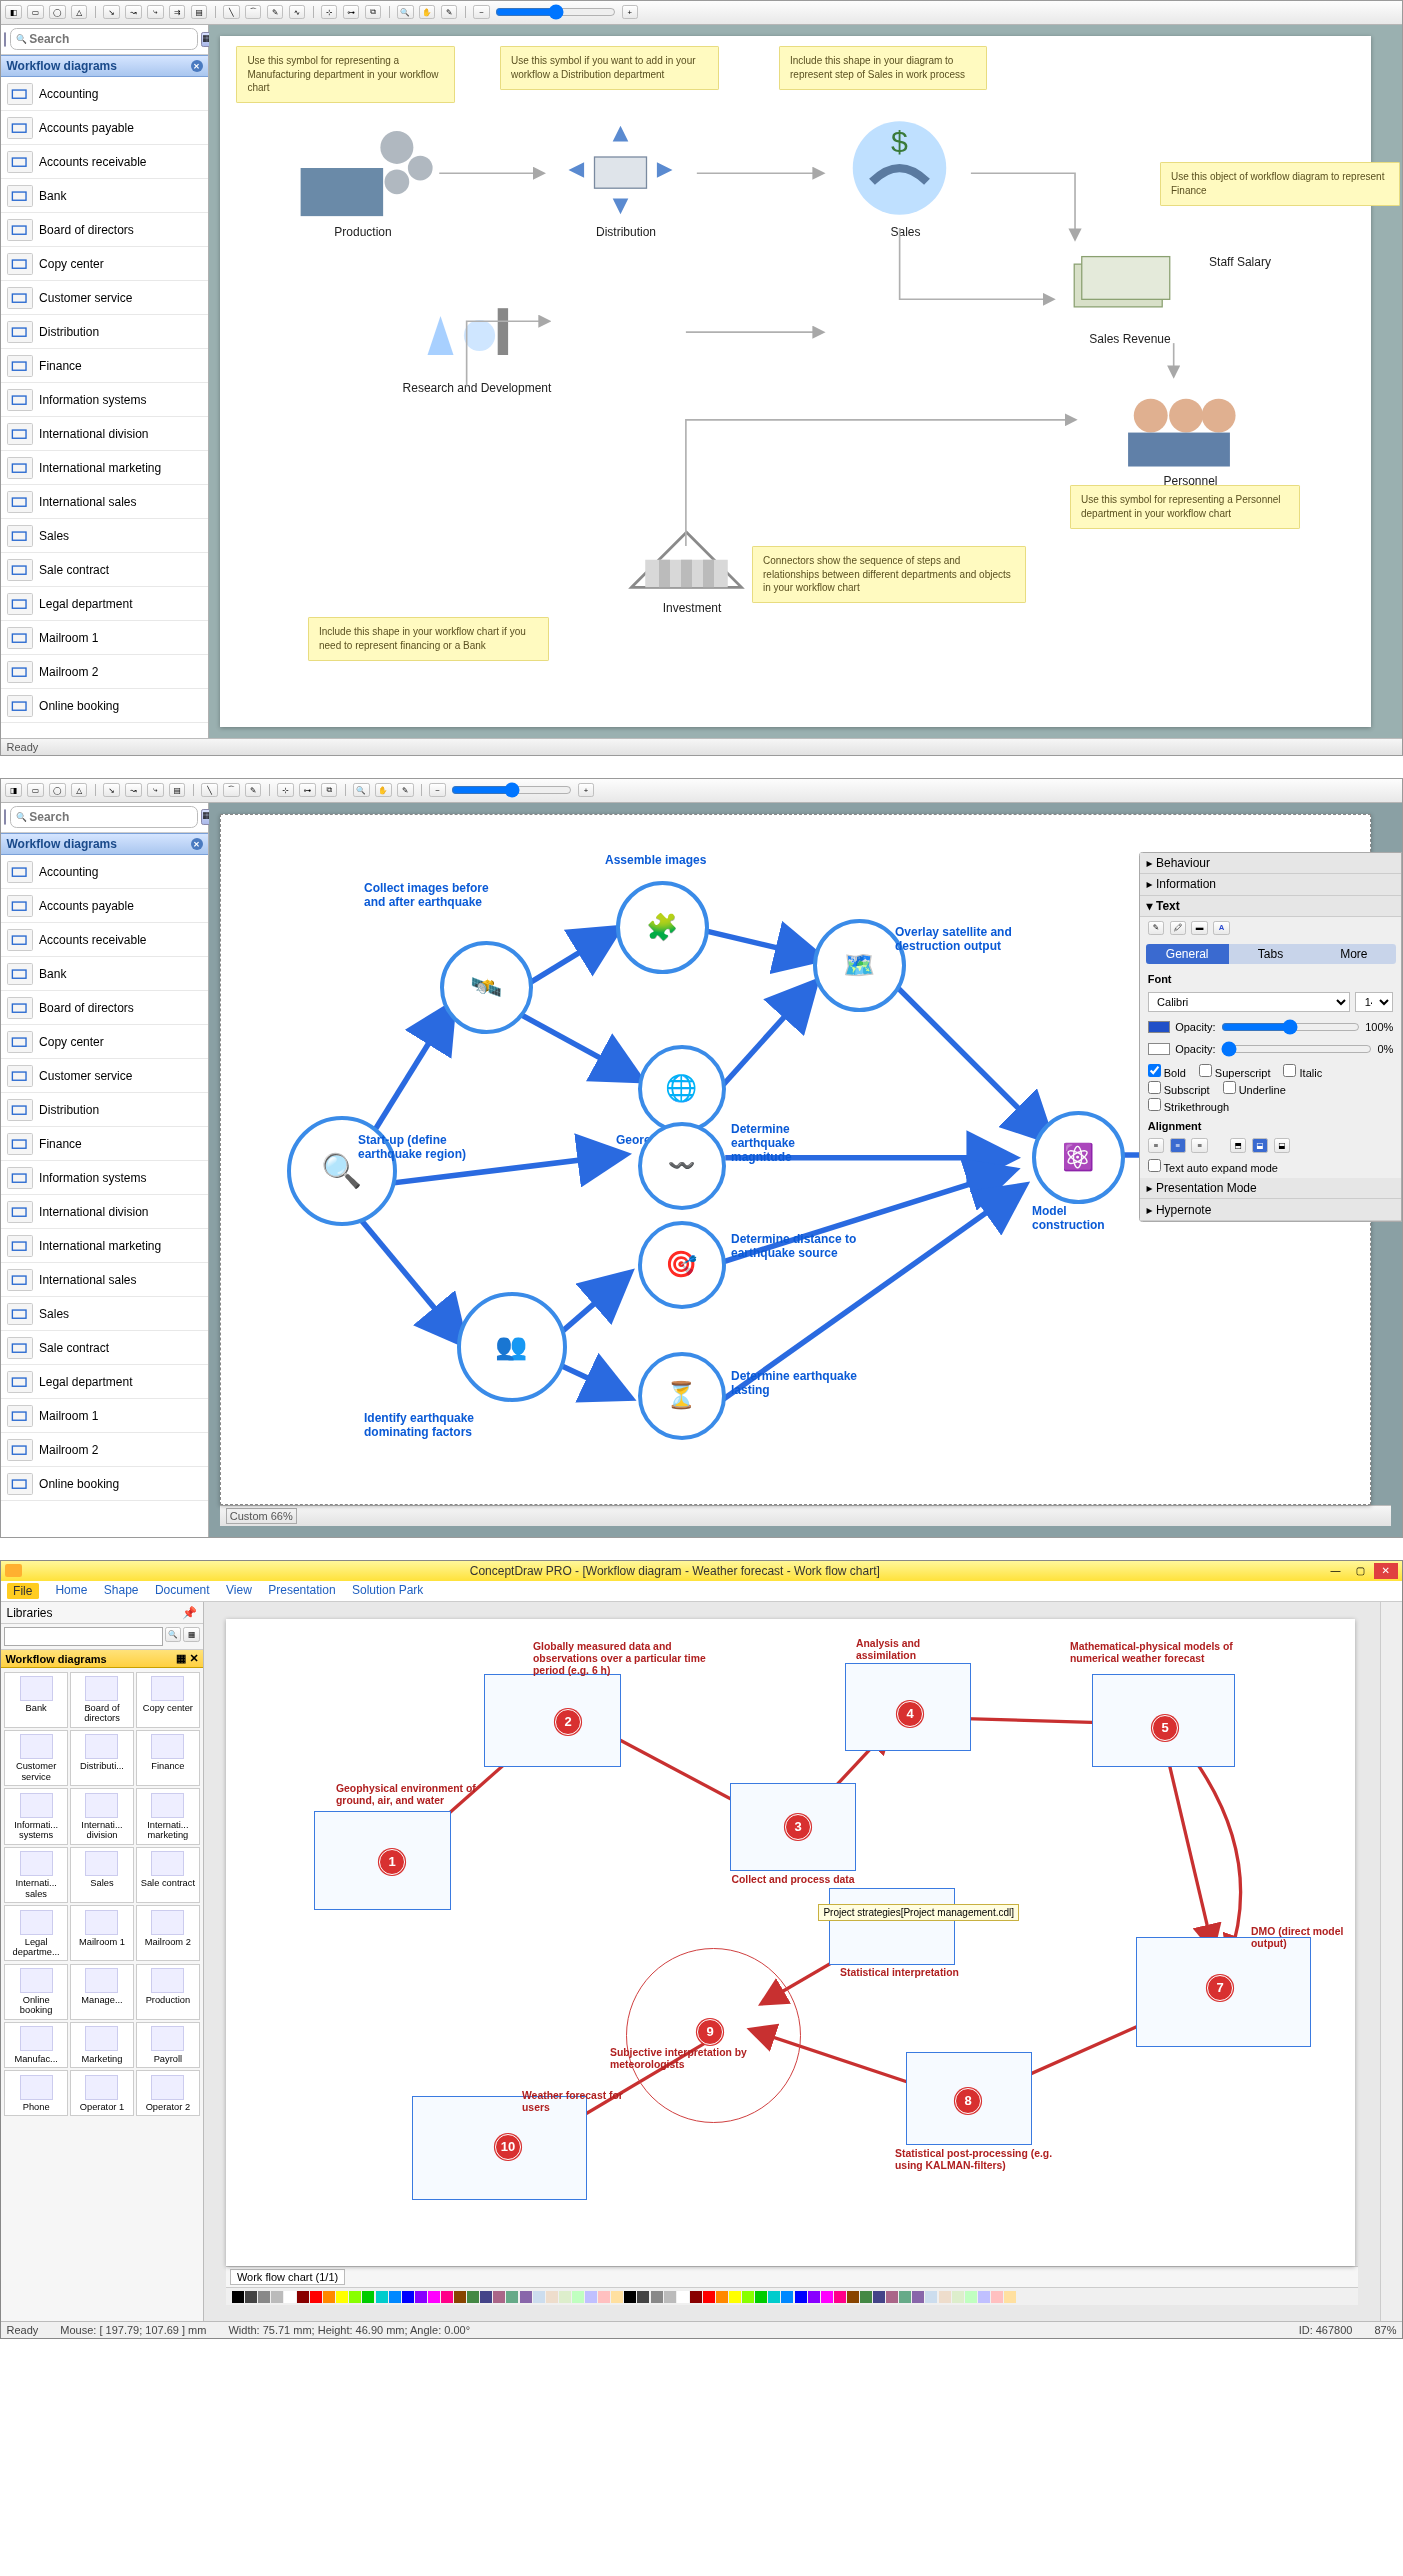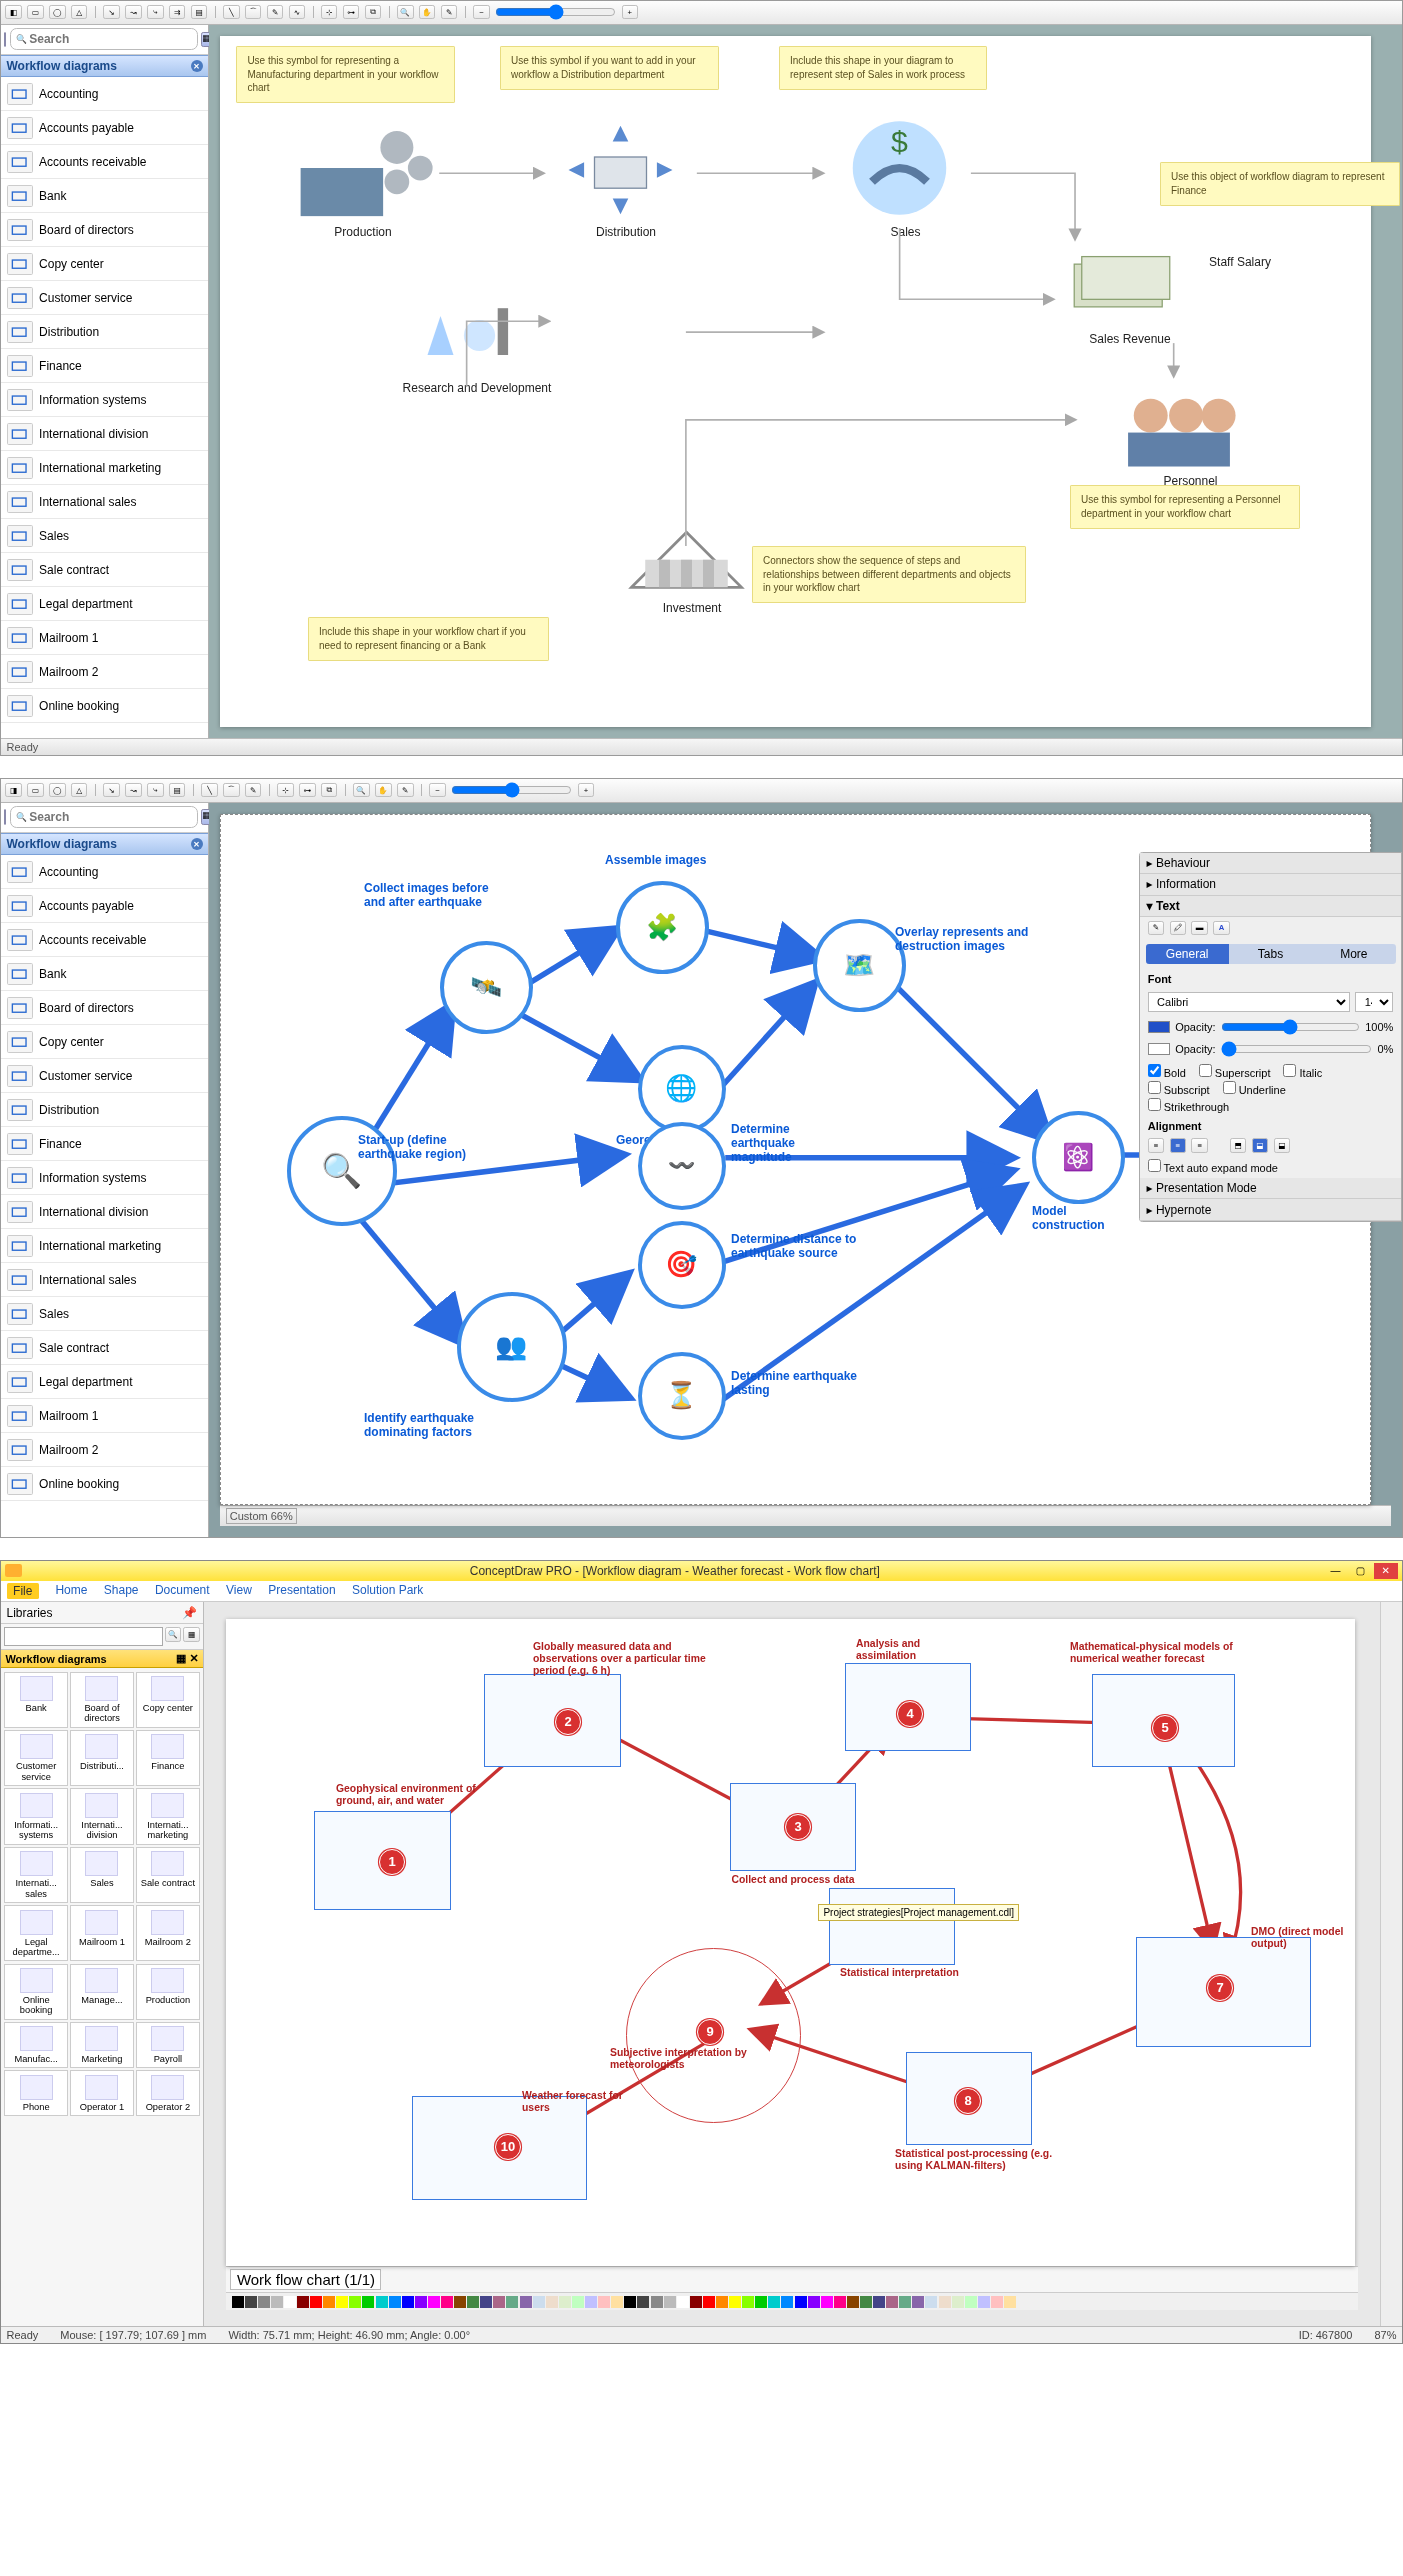--- a/index.html
+++ b/index.html
@@ -631,21 +631,21 @@
           <div class="blue-label" style="left:143px;top:66px;width:143px">Collect images before and after earthquake</div>
 
           <div class="circ" style="left:395px;top:66px;width:93px;height:93px">
               <span style="font-size:26px">🧩</span>
             </div>
           <div class="blue-label" style="left:384px;top:38px;width:110px">Assemble images</div>
 
           <div class="circ" style="left:592px;top:104px;width:93px;height:93px">
               <span style="font-size:26px">🗺️</span>
             </div>
-          <div class="blue-label" style="left:674px;top:110px;width:153px">Overlay represents and destruction images</div>
+          <div class="blue-label" style="left:674px;top:110px;width:153px">Overlay satellite and destruction output</div>
 
           <div class="circ" style="left:417px;top:230px;width:88px;height:88px">
               <span style="font-size:26px">🌐</span>
             </div>
           <div class="blue-label" style="left:395px;top:318px;width:121px">Georeferencing</div>
 
           <div class="circ" style="left:417px;top:307px;width:88px;height:88px;border-color:#3a8be8">
               <span style="font-size:22px;color:#d04040">〰️</span>
             </div>
           <div class="blue-label" style="left:510px;top:307px;width:121px">Determine earthquake magnitude</div>
@@ -931,21 +931,21 @@
           <div style="position:absolute;left:400px;top:329px;width:175px;height:175px;border:1.6px solid #d04040;border-radius:88px"></div>
           <div class="red-dot" style="left:471px;top:400px">9</div>
           <div class="red-label" style="left:384px;top:428px;width:143px">Subjective interpretation by meteorologists</div>
 
           <div class="bluef" style="left:186px;top:477px;width:175px;height:104px"></div>
           <div class="red-dot" style="left:269px;top:515px">10</div>
           <div class="red-label" style="left:296px;top:471px;width:110px">Weather forecast for users</div>
         </div>
       </div>
 
-      <div style="display:flex;align-items:center;padding:2.2px 4.4px;background:#f6f6f6;border-top:0.5px solid #ccc;font-size:15px">
+      <div style="display:flex;align-items:center;padding:2.2px 4.4px;background:#f6f6f6;border-top:0.5px solid #ccc;font-size:11px">
         <span style="border:0.5px solid #bbb;padding:1.1px 5.5px;background:#fff">Work flow chart (1/1)</span>
       </div>
       <div class="color-strip" id="color-strip-3">
           <div class="cchip" style="background: rgb(0, 0, 0);"></div>
           <div class="cchip" style="background: rgb(68, 68, 68);"></div>
           <div class="cchip" style="background: rgb(136, 136, 136);"></div>
           <div class="cchip" style="background: rgb(187, 187, 187);"></div>
           <div class="cchip" style="background: rgb(255, 255, 255);"></div>
           <div class="cchip" style="background: rgb(136, 0, 0);"></div>
           <div class="cchip" style="background: rgb(255, 0, 0);"></div>

